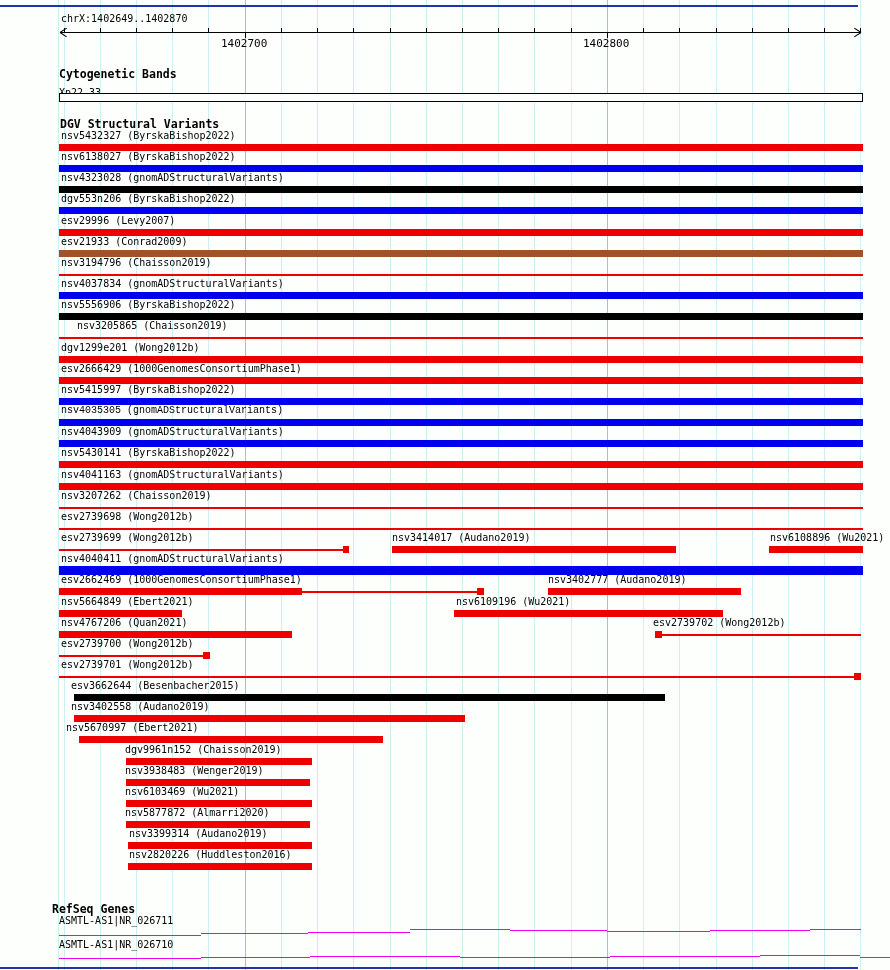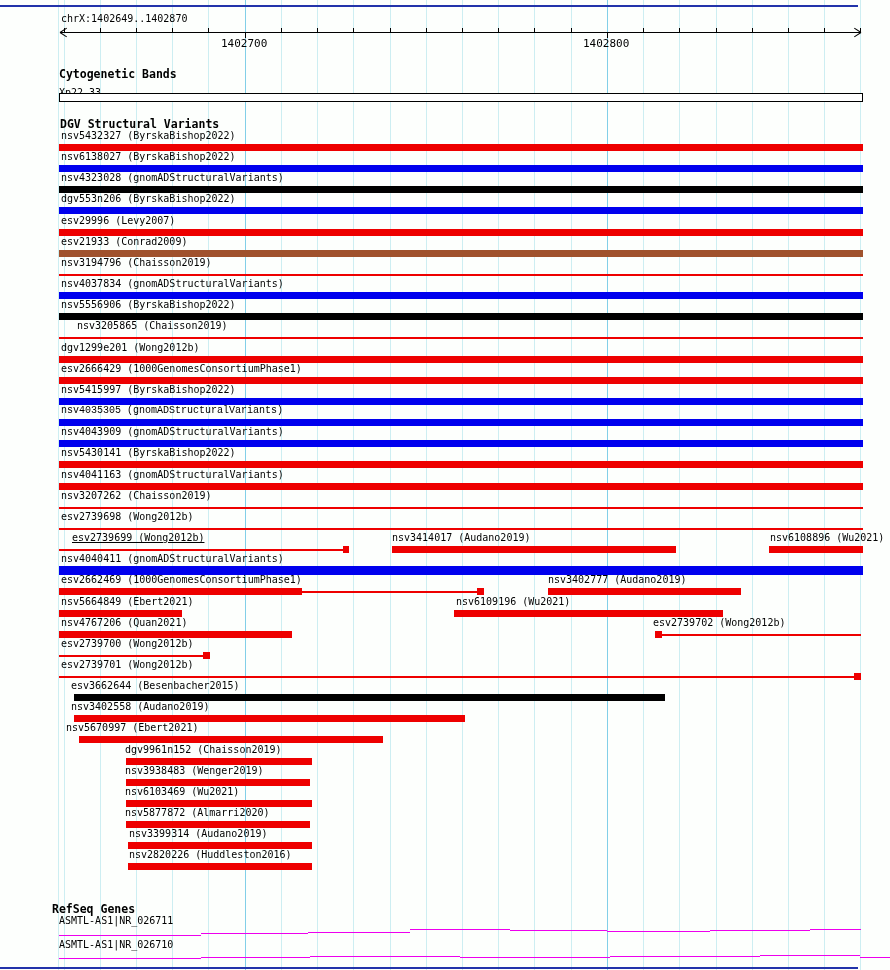--- a/index.html
+++ b/index.html
@@ -126,21 +126,21 @@
       <div class="vlabel" style="left: 61px; top: 427px;">nsv4043909 (gnomADStructuralVariants)</div>
       <div class="bar" style="left: 59px; top: 440px; width: 804px; height: 7px; background: rgb(0, 0, 238);"></div>
       <div class="vlabel" style="left: 61px; top: 448px;">nsv5430141 (ByrskaBishop2022)</div>
       <div class="bar" style="left: 59px; top: 461px; width: 804px; height: 7px; background: rgb(238, 0, 0);"></div>
       <div class="vlabel" style="left: 61px; top: 470px;">nsv4041163 (gnomADStructuralVariants)</div>
       <div class="bar" style="left: 59px; top: 483px; width: 804px; height: 7px; background: rgb(238, 0, 0);"></div>
       <div class="vlabel" style="left: 61px; top: 491px;">nsv3207262 (Chaisson2019)</div>
       <div class="hline" style="left: 59px; top: 507px; width: 804px; height: 2px; background: rgb(238, 0, 0);"></div>
       <div class="vlabel" style="left: 61px; top: 512px;">esv2739698 (Wong2012b)</div>
       <div class="hline" style="left: 59px; top: 528px; width: 804px; height: 2px; background: rgb(238, 0, 0);"></div>
-      <div class="vlabel" style="left: 72px; top: 533px; text-decoration: underline;">esv2739699 (Wong2012b)</div>
+      <div class="vlabel" style="left: 61px; top: 533px;">esv2739699 (Wong2012b)</div>
       <div class="hline" style="left: 59px; top: 549px; width: 285px; height: 2px; background: rgb(238, 0, 0);"></div>
       <div class="box" style="left: 343px; top: 546px; width: 6px; height: 7px; background: rgb(238, 0, 0);"></div>
       <div class="vlabel" style="left: 392px; top: 533px;">nsv3414017 (Audano2019)</div>
       <div class="bar" style="left: 392px; top: 546px; width: 284px; height: 7px; background: rgb(238, 0, 0);"></div>
       <div class="vlabel" style="left: 770px; top: 533px;">nsv6108896 (Wu2021)</div>
       <div class="bar" style="left: 769px; top: 546px; width: 94px; height: 7px; background: rgb(238, 0, 0);"></div>
       <div class="vlabel" style="left: 61px; top: 554px;">nsv4040411 (gnomADStructuralVariants)</div>
       <div class="bar" style="left: 59px; top: 566px; width: 804px; height: 9px; background: rgb(0, 0, 238);"></div>
       <div class="vlabel" style="left: 61px; top: 575px;">esv2662469 (1000GenomesConsortiumPhase1)</div>
       <div class="bar" style="left: 59px; top: 588px; width: 243px; height: 7px; background: rgb(238, 0, 0);"></div>

